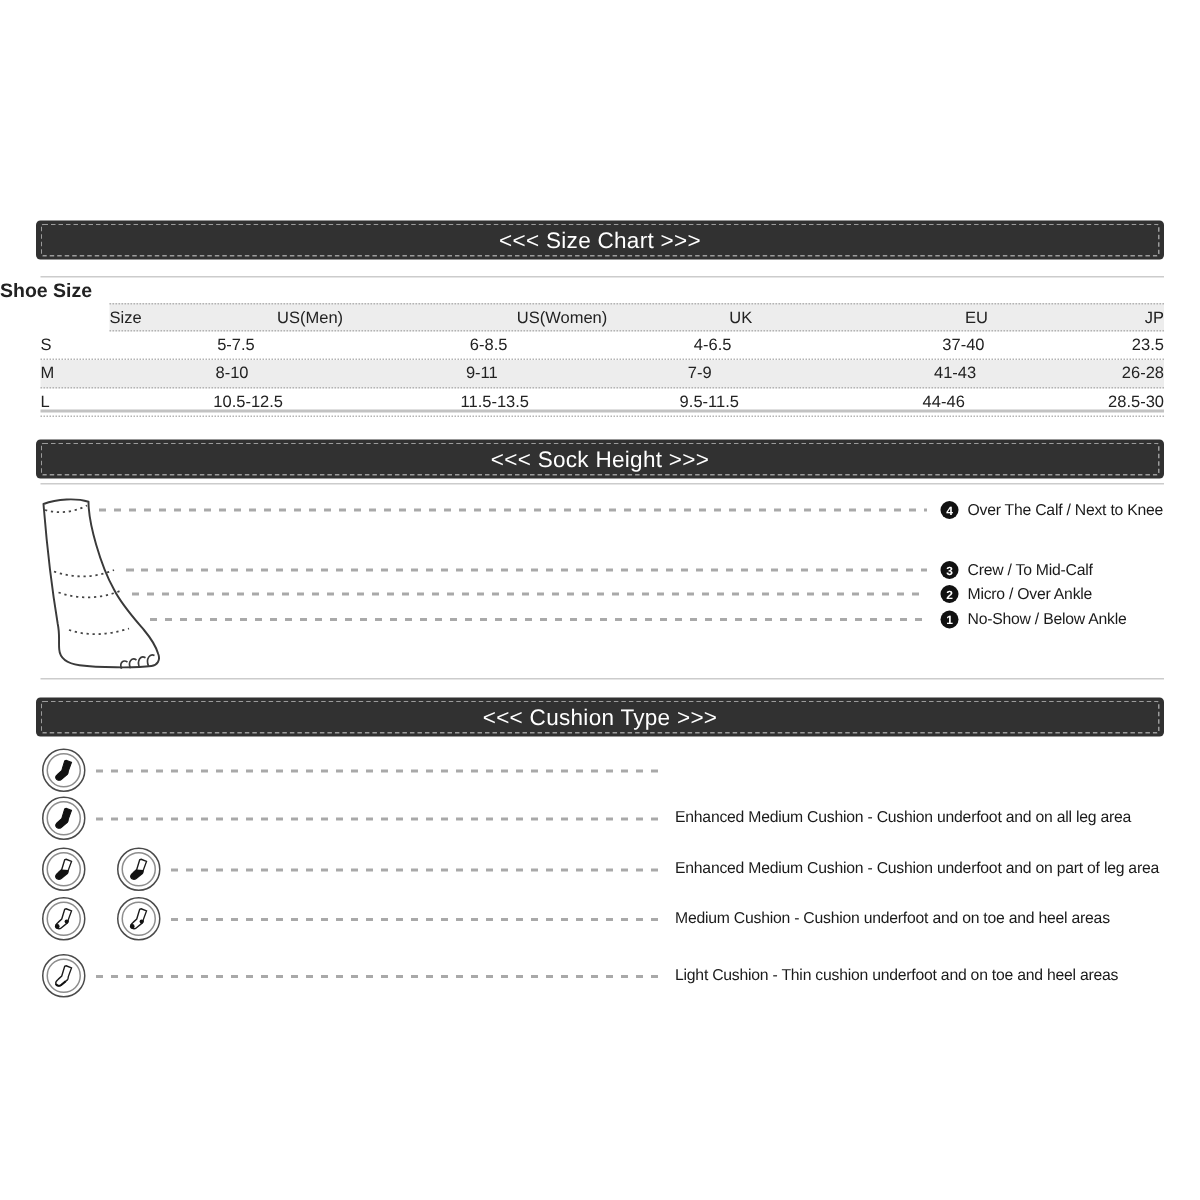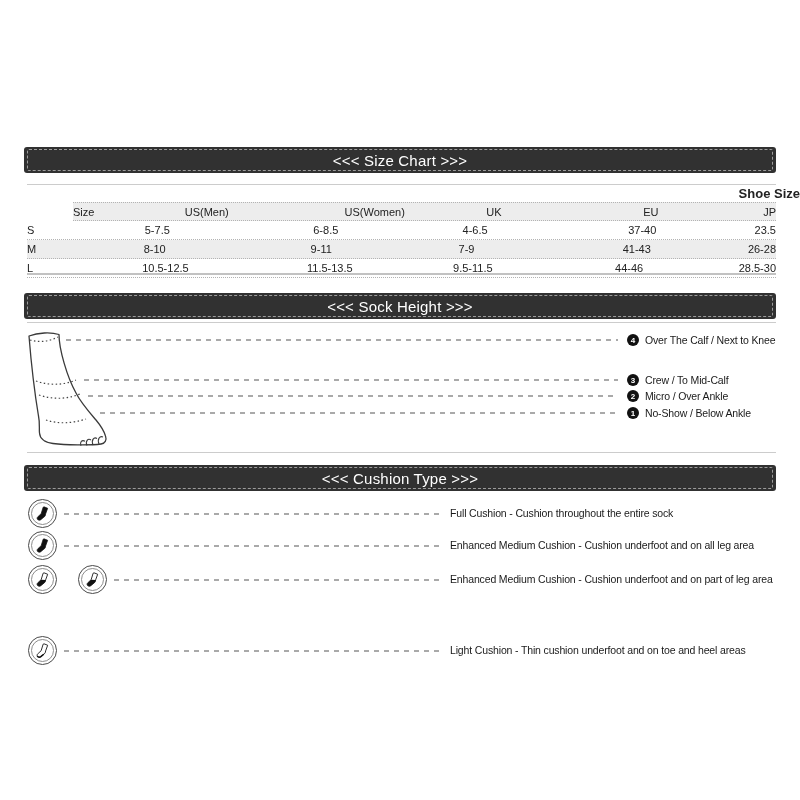--- a/index.html
+++ b/index.html
@@ -8,21 +8,21 @@
 
   
   .banner{position:absolute;left:24px;width:752px;height:26px;background:#313131;border-radius:3px;}
   .banner-inner{position:absolute;inset:2px 3px;border:1px dashed #9b9b9b;border-radius:2px;
         display:flex;align-items:center;justify-content:center;
         color:#ffffff;font-size:15px;font-weight:normal;letter-spacing:.2px;}
 
   .hline{position:absolute;background:#cccccc;height:1px;}
 
   
-  .shoe-size-title{position:absolute;left:0;top:186px;width:800px;text-align:right;
+  .shoe-size-title{position:absolute;left:0;top:186px;width:800px;text-align:left;
         font-size:13px;font-weight:600;color:#222;}
   .sizetable{position:absolute;left:27px;top:202px;width:749px;font-size:11px;color:#222;}
   .trow{display:flex;height:18px;align-items:center;border-bottom:1px dotted #b3b3b3;}
   .trow.head{background:#ededed;border-top:1px dotted #b3b3b3;height:17px;margin-left:46px;}
   .trow.alt{background:#ededed;}
   .tc{white-space:nowrap;}
   .c0{width:123px;} .c1{width:176px;} .c2{width:156px;} .c3{width:173px;} .c4{width:132px;} .c5{flex:1;}
   .table-bottom{position:absolute;left:27px;top:273px;width:749px;height:2px;background:#c2c2c2;}
 
   
@@ -131,21 +131,20 @@
     <div class="banner-inner">&lt;&lt;&lt; Cushion Type &gt;&gt;&gt;</div>
   </div>
 
   <div class="crow" style="top:498px;">
     <div class="badge b0">
       <svg viewBox="0 0 24 24">
           <path d="M14.2 2.6 L19.3 4.6 L16.4 12.6 C15.9 14.1 16.4 14.9 15.4 15.9 L9.6 20.7 C7.9 22.1 5.1 21.5 4.5 19.4 C4 17.6 5.5 16.4 6.7 15.4 L10.1 12.3 L12.9 3.1 Z" fill="#111" stroke="#111" stroke-width="1"></path>
         </svg>
     </div>
     <div class="dash cdash" style="left:40px;width:379px;"></div>
-    <div class="clabel">Full Cushion - Cushion throughout the entire sock</div>
   </div>
 
   <div class="crow" style="top:530px;">
     <div class="badge b0">
       <svg viewBox="0 0 24 24">
           <path d="M14.2 2.6 L19.3 4.6 L16.4 12.6 C15.9 14.1 16.4 14.9 15.4 15.9 L9.6 20.7 C7.9 22.1 5.1 21.5 4.5 19.4 C4 17.6 5.5 16.4 6.7 15.4 L10.1 12.3 L12.9 3.1 Z" fill="#111" stroke="#111" stroke-width="1"></path>
         </svg>
     </div>
     <div class="dash cdash" style="left:40px;width:379px;"></div>
     <div class="clabel">Enhanced Medium Cushion - Cushion underfoot and on all leg area</div>
@@ -161,20 +160,38 @@
     <div class="badge b1">
       <svg viewBox="0 0 24 24">
           <path d="M14.2 2.6 L19.3 4.6 L16.4 12.6 C15.9 14.1 16.4 14.9 15.4 15.9 L9.6 20.7 C7.9 22.1 5.1 21.5 4.5 19.4 C4 17.6 5.5 16.4 6.7 15.4 L10.1 12.3 L12.9 3.1 Z" fill="none" stroke="#1c1c1c" stroke-width="1.3"></path>
           <path d="M16.4 12.6 C15.9 14.1 16.4 14.9 15.4 15.9 L9.6 20.7 C7.9 22.1 5.1 21.5 4.5 19.4 C4 17.6 5.5 16.4 6.7 15.4 L10.1 12.3 Z" fill="#111"></path>
         </svg>
     </div>
     <div class="dash cdash" style="left:90px;width:329px;"></div>
     <div class="clabel">Enhanced Medium Cushion - Cushion underfoot and on part of leg area</div>
   </div>
 
+  <div class="crow" style="top:597px;">
+    <div class="badge b0">
+      <svg viewBox="0 0 24 24">
+          <path d="M14.2 2.6 L19.3 4.6 L16.4 12.6 C15.9 14.1 16.4 14.9 15.4 15.9 L9.6 20.7 C7.9 22.1 5.1 21.5 4.5 19.4 C4 17.6 5.5 16.4 6.7 15.4 L10.1 12.3 L12.9 3.1 Z" fill="none" stroke="#1c1c1c" stroke-width="1.3"></path>
+          <circle cx="5.9" cy="19.2" r="2.2" fill="#111"></circle>
+          <circle cx="14.7" cy="14.7" r="1.9" fill="#111"></circle>
+        </svg>
+    </div>
+    <div class="badge b1">
+      <svg viewBox="0 0 24 24">
+          <path d="M14.2 2.6 L19.3 4.6 L16.4 12.6 C15.9 14.1 16.4 14.9 15.4 15.9 L9.6 20.7 C7.9 22.1 5.1 21.5 4.5 19.4 C4 17.6 5.5 16.4 6.7 15.4 L10.1 12.3 L12.9 3.1 Z" fill="none" stroke="#1c1c1c" stroke-width="1.3"></path>
+          <circle cx="5.9" cy="19.2" r="2.2" fill="#111"></circle>
+          <circle cx="14.7" cy="14.7" r="1.9" fill="#111"></circle>
+        </svg>
+    </div>
+    <div class="dash cdash" style="left:90px;width:329px;"></div>
+    <div class="clabel">Medium Cushion - Cushion underfoot and on toe and heel areas</div>
+  </div>
 
   <div class="crow" style="top:635px;">
     <div class="badge b0">
       <svg viewBox="0 0 24 24">
           <path d="M14.2 2.6 L19.3 4.6 L16.4 12.6 C15.9 14.1 16.4 14.9 15.4 15.9 L9.6 20.7 C7.9 22.1 5.1 21.5 4.5 19.4 C4 17.6 5.5 16.4 6.7 15.4 L10.1 12.3 L12.9 3.1 Z" fill="none" stroke="#1c1c1c" stroke-width="1.3"></path>
           <path d="M4.6 19.6 C5.3 21.5 7.9 22 9.6 20.7 L13.8 17.2" fill="none" stroke="#111" stroke-width="2"></path>
         </svg>
     </div>
     <div class="dash cdash" style="left:40px;width:379px;"></div>
     <div class="clabel">Light Cushion - Thin cushion underfoot and on toe and heel areas</div>

